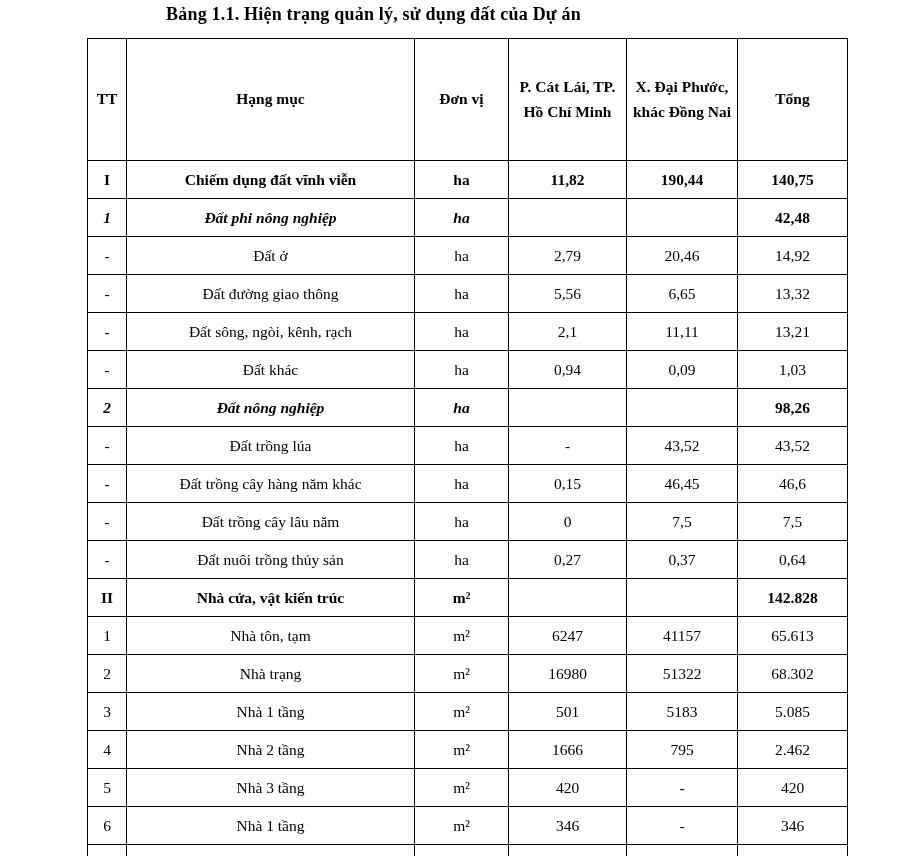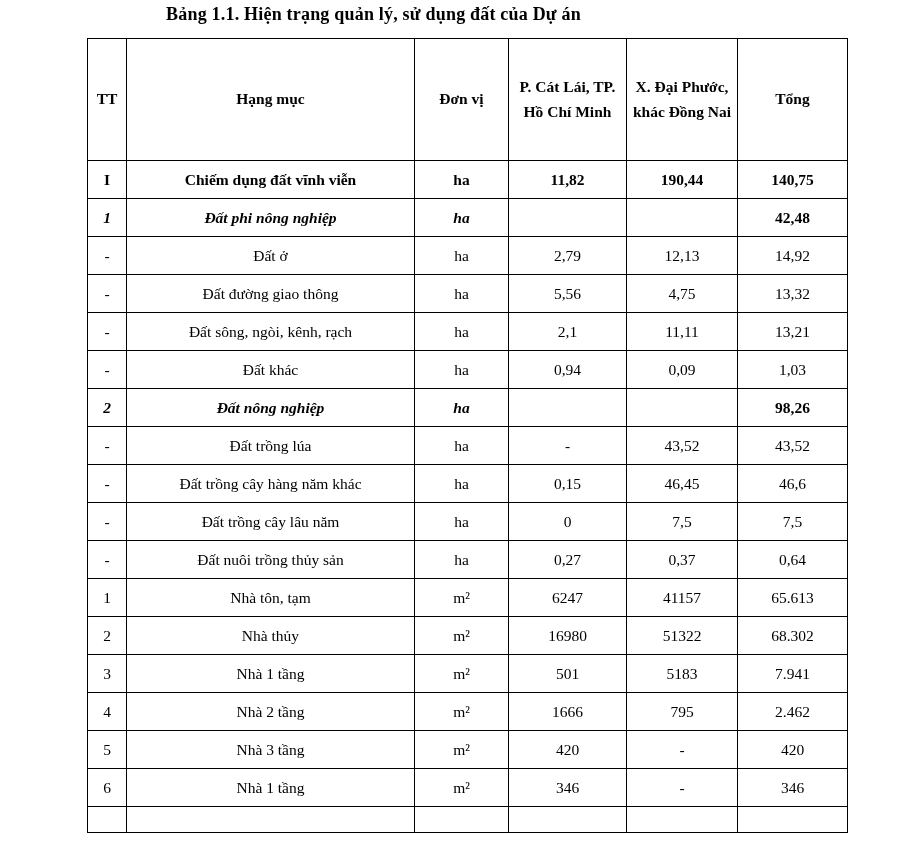--- a/index.html
+++ b/index.html
@@ -98,29 +98,29 @@
         <td class="col-unit">ha</td>
         <td class="col-hcm"></td>
         <td class="col-dongnai"></td>
         <td class="col-total total-bold">42,48</td>
       </tr>
       <tr class="item">
         <td class="col-tt">-</td>
         <td class="col-category">Đất ở</td>
         <td class="col-unit">ha</td>
         <td class="col-hcm">2,79</td>
-        <td class="col-dongnai">12,13</td>
+        <td class="col-dongnai">20,46</td>
         <td class="col-total total-bold">14,92</td>
       </tr>
       <tr class="item">
         <td class="col-tt">-</td>
         <td class="col-category">Đất đường giao thông</td>
         <td class="col-unit">ha</td>
         <td class="col-hcm">5,56</td>
-        <td class="col-dongnai">4,75</td>
+        <td class="col-dongnai">6,65</td>
         <td class="col-total total-bold">13,32</td>
       </tr>
       <tr class="item">
         <td class="col-tt">-</td>
         <td class="col-category">Đất sông, ngòi, kênh, rạch</td>
         <td class="col-unit">ha</td>
         <td class="col-hcm">2,1</td>
         <td class="col-dongnai">11,11</td>
         <td class="col-total total-bold">13,21</td>
       </tr>
@@ -165,43 +165,51 @@
         <td class="col-total">7,5</td>
       </tr>
       <tr class="item">
         <td class="col-tt">-</td>
         <td class="col-category">Đất nuôi trồng thủy sản</td>
         <td class="col-unit">ha</td>
         <td class="col-hcm">0,27</td>
         <td class="col-dongnai">0,37</td>
         <td class="col-total total-bold">0,64</td>
       </tr>
+      <tr class="section">
+        <td class="col-tt">II</td>
+        <td class="col-category">Nhà cửa, vật kiến trúc</td>
+        <td class="col-unit">m²</td>
+        <td class="col-hcm"></td>
+        <td class="col-dongnai"></td>
+        <td class="col-total total-bold">142.828</td>
+      </tr>
       <tr class="item">
         <td class="col-tt">1</td>
         <td class="col-category">Nhà tôn, tạm</td>
         <td class="col-unit">m²</td>
         <td class="col-hcm">6247</td>
         <td class="col-dongnai">41157</td>
         <td class="col-total total-bold">65.613</td>
       </tr>
       <tr class="item">
         <td class="col-tt">2</td>
-        <td class="col-category">Nhà thủy</td>
+        <td class="col-category">Nhà trạng</td>
         <td class="col-unit">m²</td>
         <td class="col-hcm">16980</td>
         <td class="col-dongnai">51322</td>
         <td class="col-total total-bold">68.302</td>
       </tr>
       <tr class="item">
         <td class="col-tt">3</td>
         <td class="col-category">Nhà 1 tầng</td>
         <td class="col-unit">m²</td>
         <td class="col-hcm">501</td>
         <td class="col-dongnai">5183</td>
-        <td class="col-total total-bold">7.941</td>
+        <td class="col-total total-bold">5.085</td>
       </tr>
       <tr class="item">
         <td class="col-tt">4</td>
         <td class="col-category">Nhà 2 tầng</td>
         <td class="col-unit">m²</td>
         <td class="col-hcm">1666</td>
         <td class="col-dongnai">795</td>
         <td class="col-total total-bold">2.462</td>
       </tr>
       <tr class="item">

